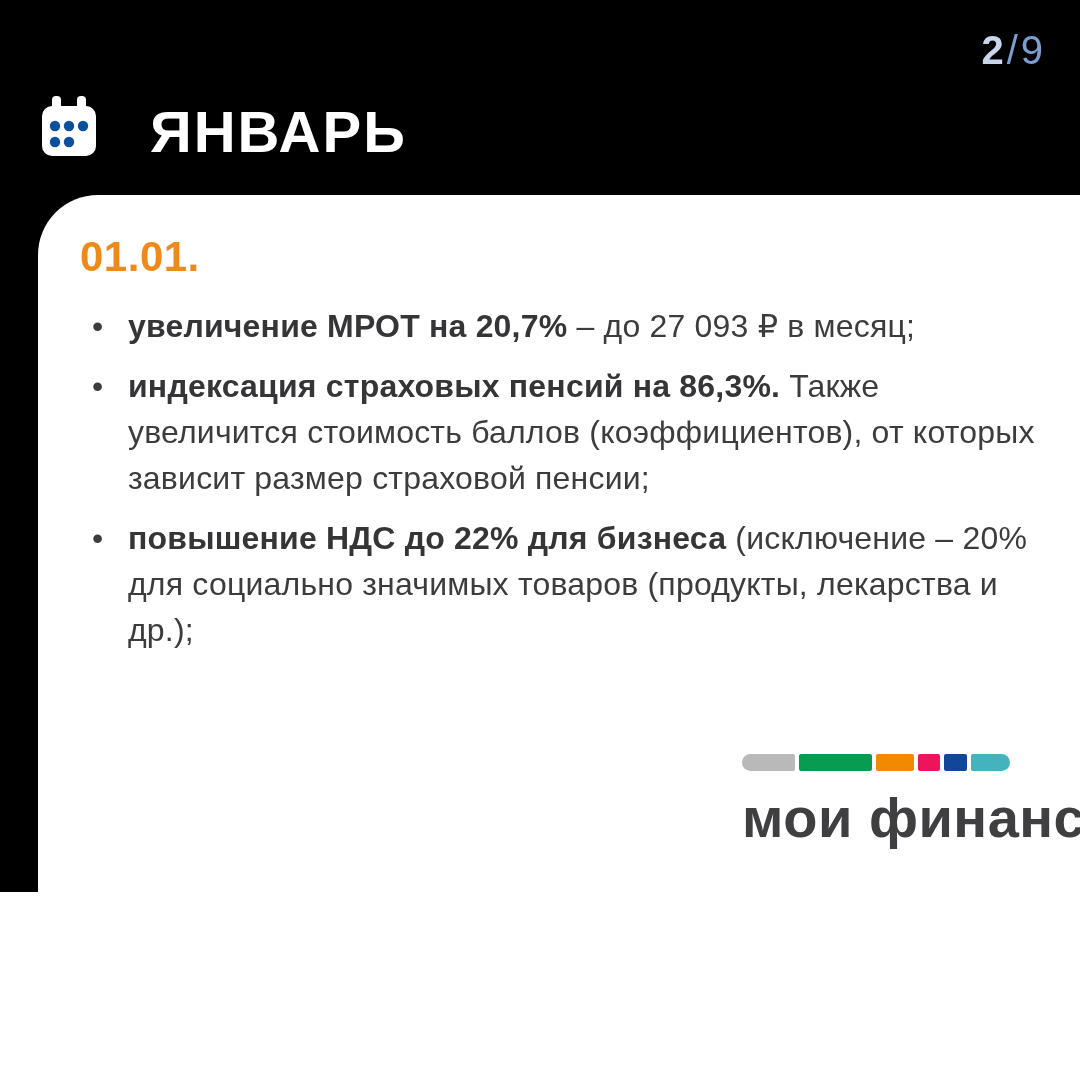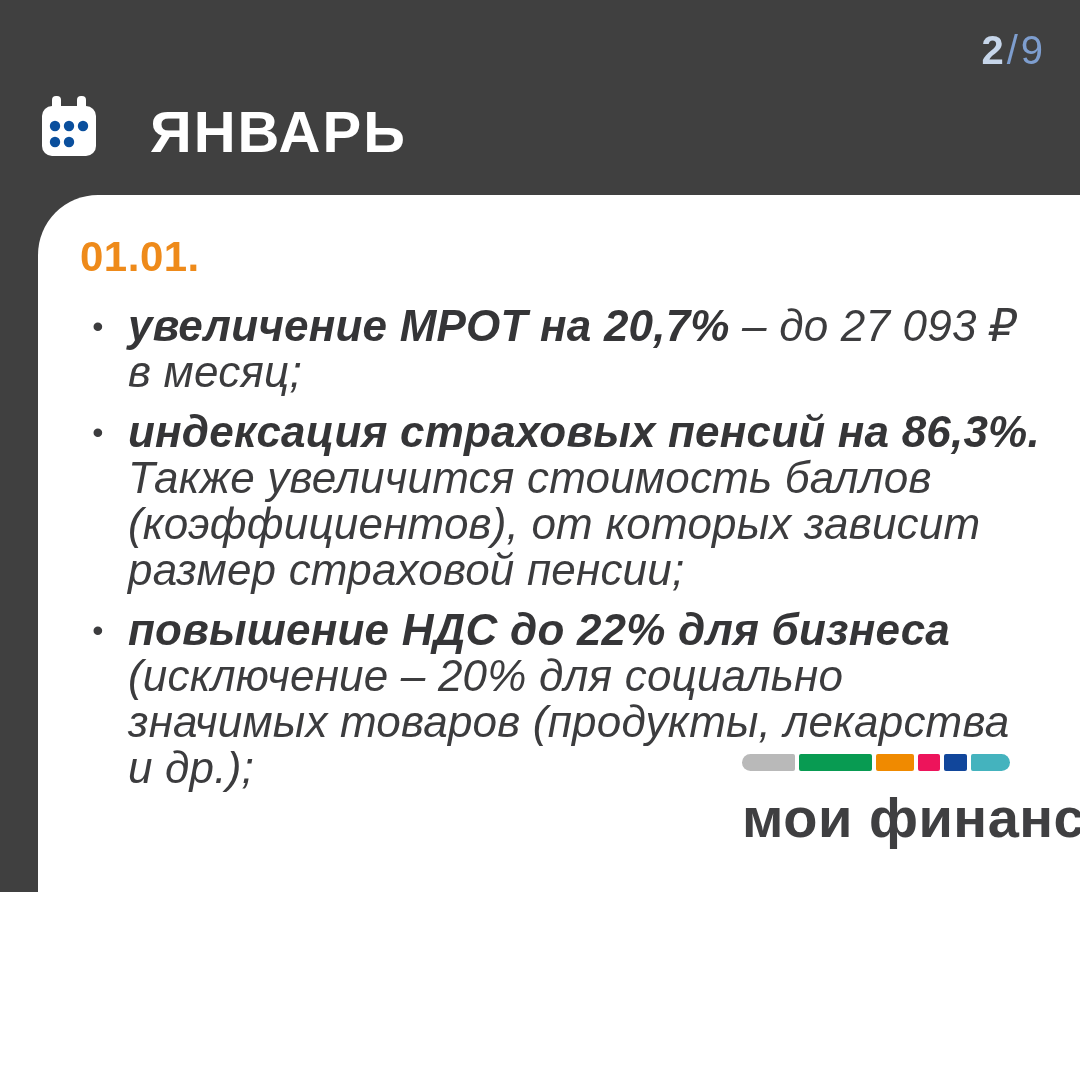--- a/index.html
+++ b/index.html
@@ -4,21 +4,21 @@
 <style>
   * { margin: 0; padding: 0; box-sizing: border-box; }
   html, body {
     width: 1080px; height: 1080px;
     font-family: "Liberation Sans", "DejaVu Sans", sans-serif;
     overflow: hidden;
   }
   .stage {
     position: relative;
     width: 1080px; height: 892px;
-    background: #404040;
+    background: #000000;
   }
 
   
   .page-indicator {
     position: absolute;
     top: 28px; right: 36px;
     font-size: 40px;
     letter-spacing: 1px;
     user-select: none;
   }
@@ -57,26 +57,25 @@
     font-weight: 700;
     letter-spacing: 0.5px;
   }
   ul.bullets {
     list-style: none;
     margin-top: 22px;
   }
   ul.bullets li {
     position: relative;
     padding-left: 48px;
-    font-size: 44px;
+    font-size: 32px;
     line-height: 46px;
     color: #3C3C3E;
     margin-bottom: 14px;
     letter-spacing: 0.2px;
-    font-style: italic;
   }
   ul.bullets li::before {
     content: "•";
     position: absolute;
     left: 12px; top: 0;
     color: #3C3C3E;
     font-size: 32px;
   }
   ul.bullets li .b {
     font-weight: 700;

